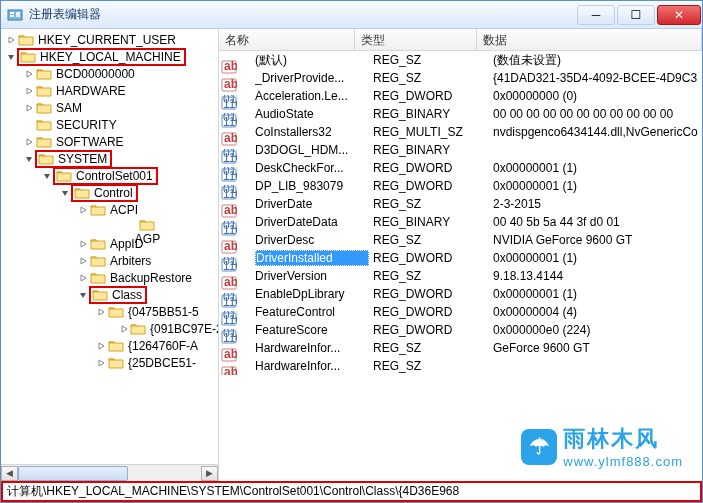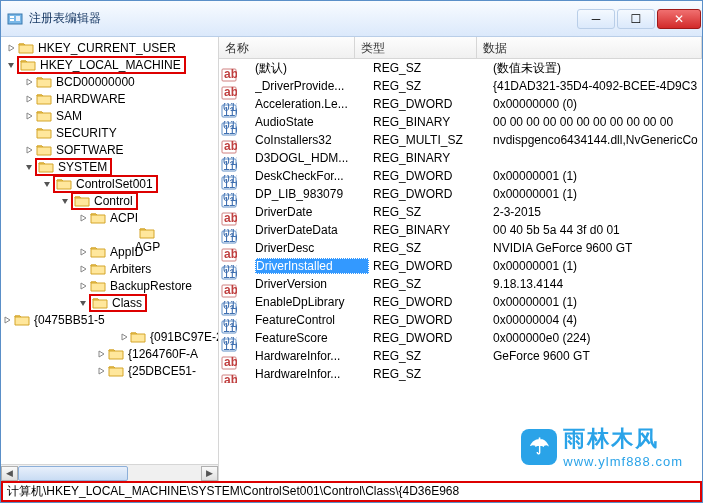--- a/index.html
+++ b/index.html
@@ -1,18 +1,18 @@
 <!DOCTYPE html>
 <html><head>
 <meta charset="utf-8">
 <style>
 *{box-sizing:border-box;margin:0;padding:0;font-family:"Microsoft YaHei","Segoe UI",Tahoma,sans-serif;font-size:12px}
 body{width:703px;height:503px;overflow:hidden;position:relative;background:#fff}
 .window{width:703px;height:503px;border:1px solid #5a8fc8;display:flex;flex-direction:column;background:#fff}
-.titlebar{height:36px;background:linear-gradient(#f8fbff,#dbe9fb);display:flex;align-items:center;border-bottom:1px solid #b9cee8}
+.titlebar{height:28px;background:linear-gradient(#f8fbff,#dbe9fb);display:flex;align-items:center;border-bottom:1px solid #b9cee8}
 .titlebar .icon{width:16px;height:16px;margin:0 6px}
 .titlebar .title{flex:1;color:#1a3b66}
 .ctrl{display:flex;align-items:center}
 .ctrl span{width:38px;height:20px;display:flex;align-items:center;justify-content:center;border:1px solid #b9cee8;background:linear-gradient(#f4f9ff,#dbe9fb);border-radius:3px;margin:0 1px}
 .ctrl .close{background:linear-gradient(#f07070,#d22a2a);border-color:#a01818;color:#fff;width:44px}
 .menubar{height:22px;display:flex;align-items:center;border-bottom:1px solid #d6d6d6;padding-left:4px;background:#f5f5f5}
 .menubar span{padding:2px 8px;cursor:default}
 .content{flex:1;display:flex;overflow:hidden}
 .tree{width:218px;border-right:1px solid #d6d6d6;overflow:hidden;position:relative}
 .tree-inner{position:absolute;top:0;left:0;right:0;padding:2px 0}
@@ -284,21 +284,21 @@
             <span class="hl" style="display:inline-flex;align-items:center">
               <span class="folder">
                 <svg width="16" height="14" viewBox="0 0 16 14">
                   <path d="M1 3 L1 12 L15 12 L15 4 L7 4 L6 3 Z" fill="#ffe79c" stroke="#d4a52b"></path>
                   <path d="M1 3 L6 3 L7 4 L1 4 Z" fill="#f7d972" stroke="#d4a52b"></path>
                 </svg>
               </span>
               <span class="lbl">Class</span>
             </span>
           </div>
-          <div class="trow" style="">
+          <div class="trow" style="padding-left: 94px;">
             <span class="caret">
               <svg width="10" height="10" viewBox="0 0 10 10">
                 <path d="M3 2 L3 8 L8 5 Z" fill="none" stroke="#888"></path>
               </svg>
             </span>
             <span class="folder">
               <svg width="16" height="14" viewBox="0 0 16 14">
                 <path d="M1 3 L1 12 L15 12 L15 4 L7 4 L6 3 Z" fill="#ffe79c" stroke="#d4a52b"></path>
                 <path d="M1 3 L6 3 L7 4 L1 4 Z" fill="#f7d972" stroke="#d4a52b"></path>
               </svg>

